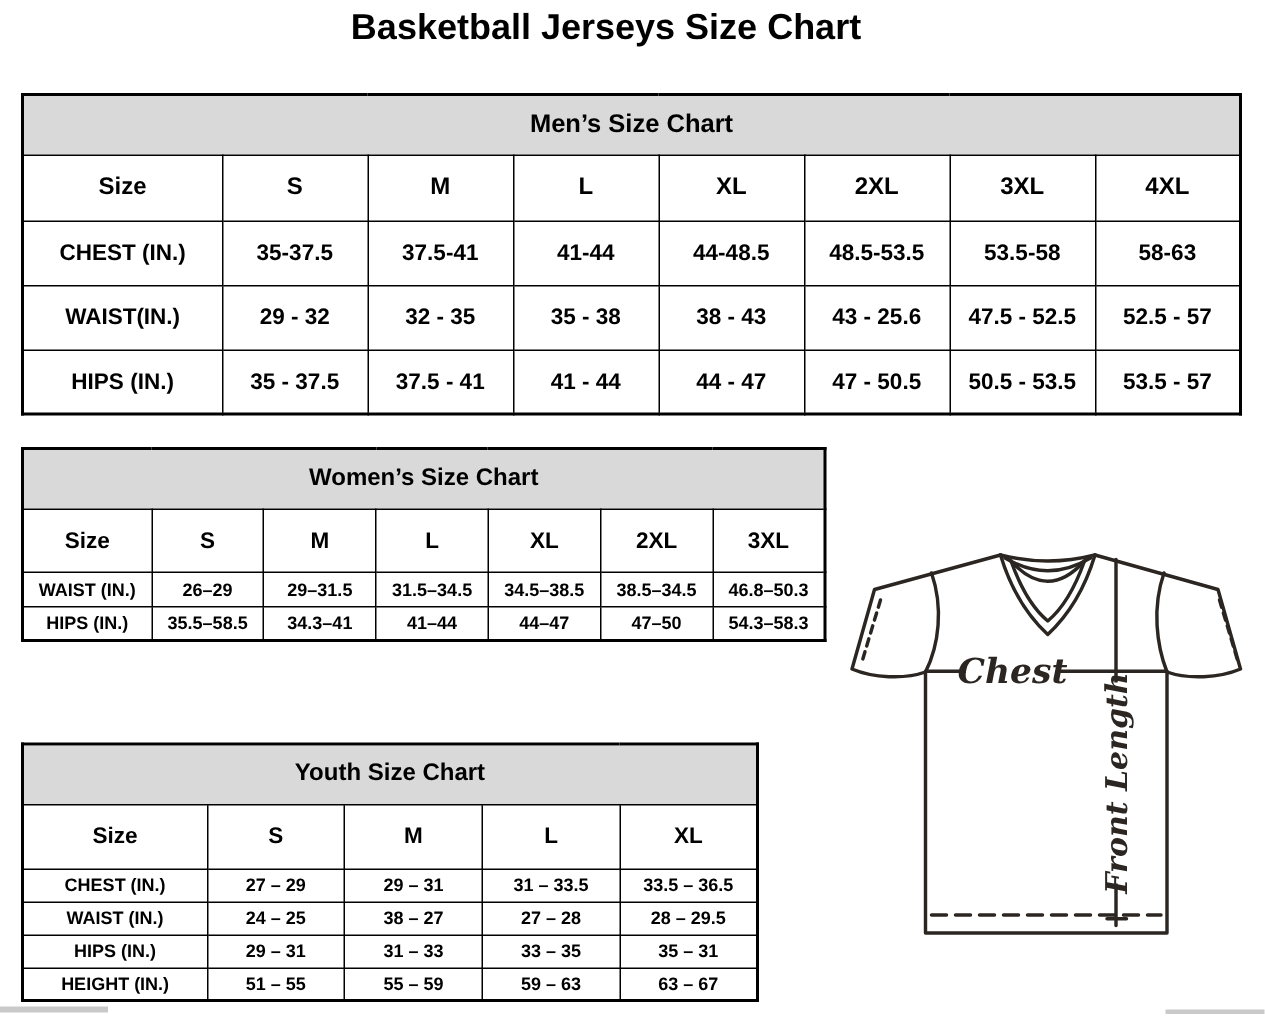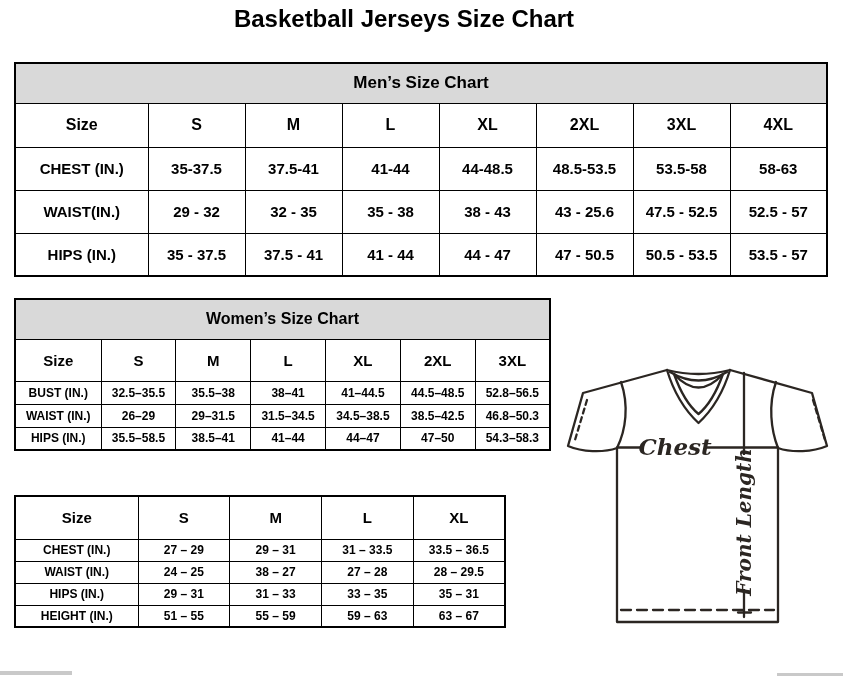--- a/index.html
+++ b/index.html
@@ -138,58 +138,52 @@
       <th>S</th>
       <th>M</th>
       <th>L</th>
       <th>XL</th>
       <th>2XL</th>
       <th>3XL</th>
     </tr>
   </thead>
   <tbody>
     <tr>
-      <th>BUST (IN.)</th>
-      <td>32.5–35.5</td>
-      <td>35.5–38</td>
-      <td>38–41</td>
-      <td>41–44.5</td>
-      <td>44.5–48.5</td>
-      <td>52.8–56.5</td>
-    </tr>
-    <tr>
       <th>WAIST (IN.)</th>
       <td>26–29</td>
       <td>29–31.5</td>
       <td>31.5–34.5</td>
       <td>34.5–38.5</td>
-      <td>38.5–42.5</td>
+      <td>38.5–34.5</td>
       <td>46.8–50.3</td>
     </tr>
     <tr>
       <th>HIPS (IN.)</th>
       <td>35.5–58.5</td>
-      <td>38.5–41</td>
+      <td>34.3–41</td>
       <td>41–44</td>
       <td>44–47</td>
       <td>47–50</td>
       <td>54.3–58.3</td>
     </tr>
   </tbody>
 </table>
 
 <table class="tbl youth">
   <colgroup>
       <col style="width:123px">
       <col>
       <col>
       <col>
       <col>
     </colgroup>
   <thead>
+    <tr class="band">
+      <th colspan="5">Youth Size Chart</th>
+    </tr>
     <tr class="sizes">
       <th>Size</th>
       <th>S</th>
       <th>M</th>
       <th>L</th>
       <th>XL</th>
     </tr>
   </thead>
   <tbody>
     <tr>

